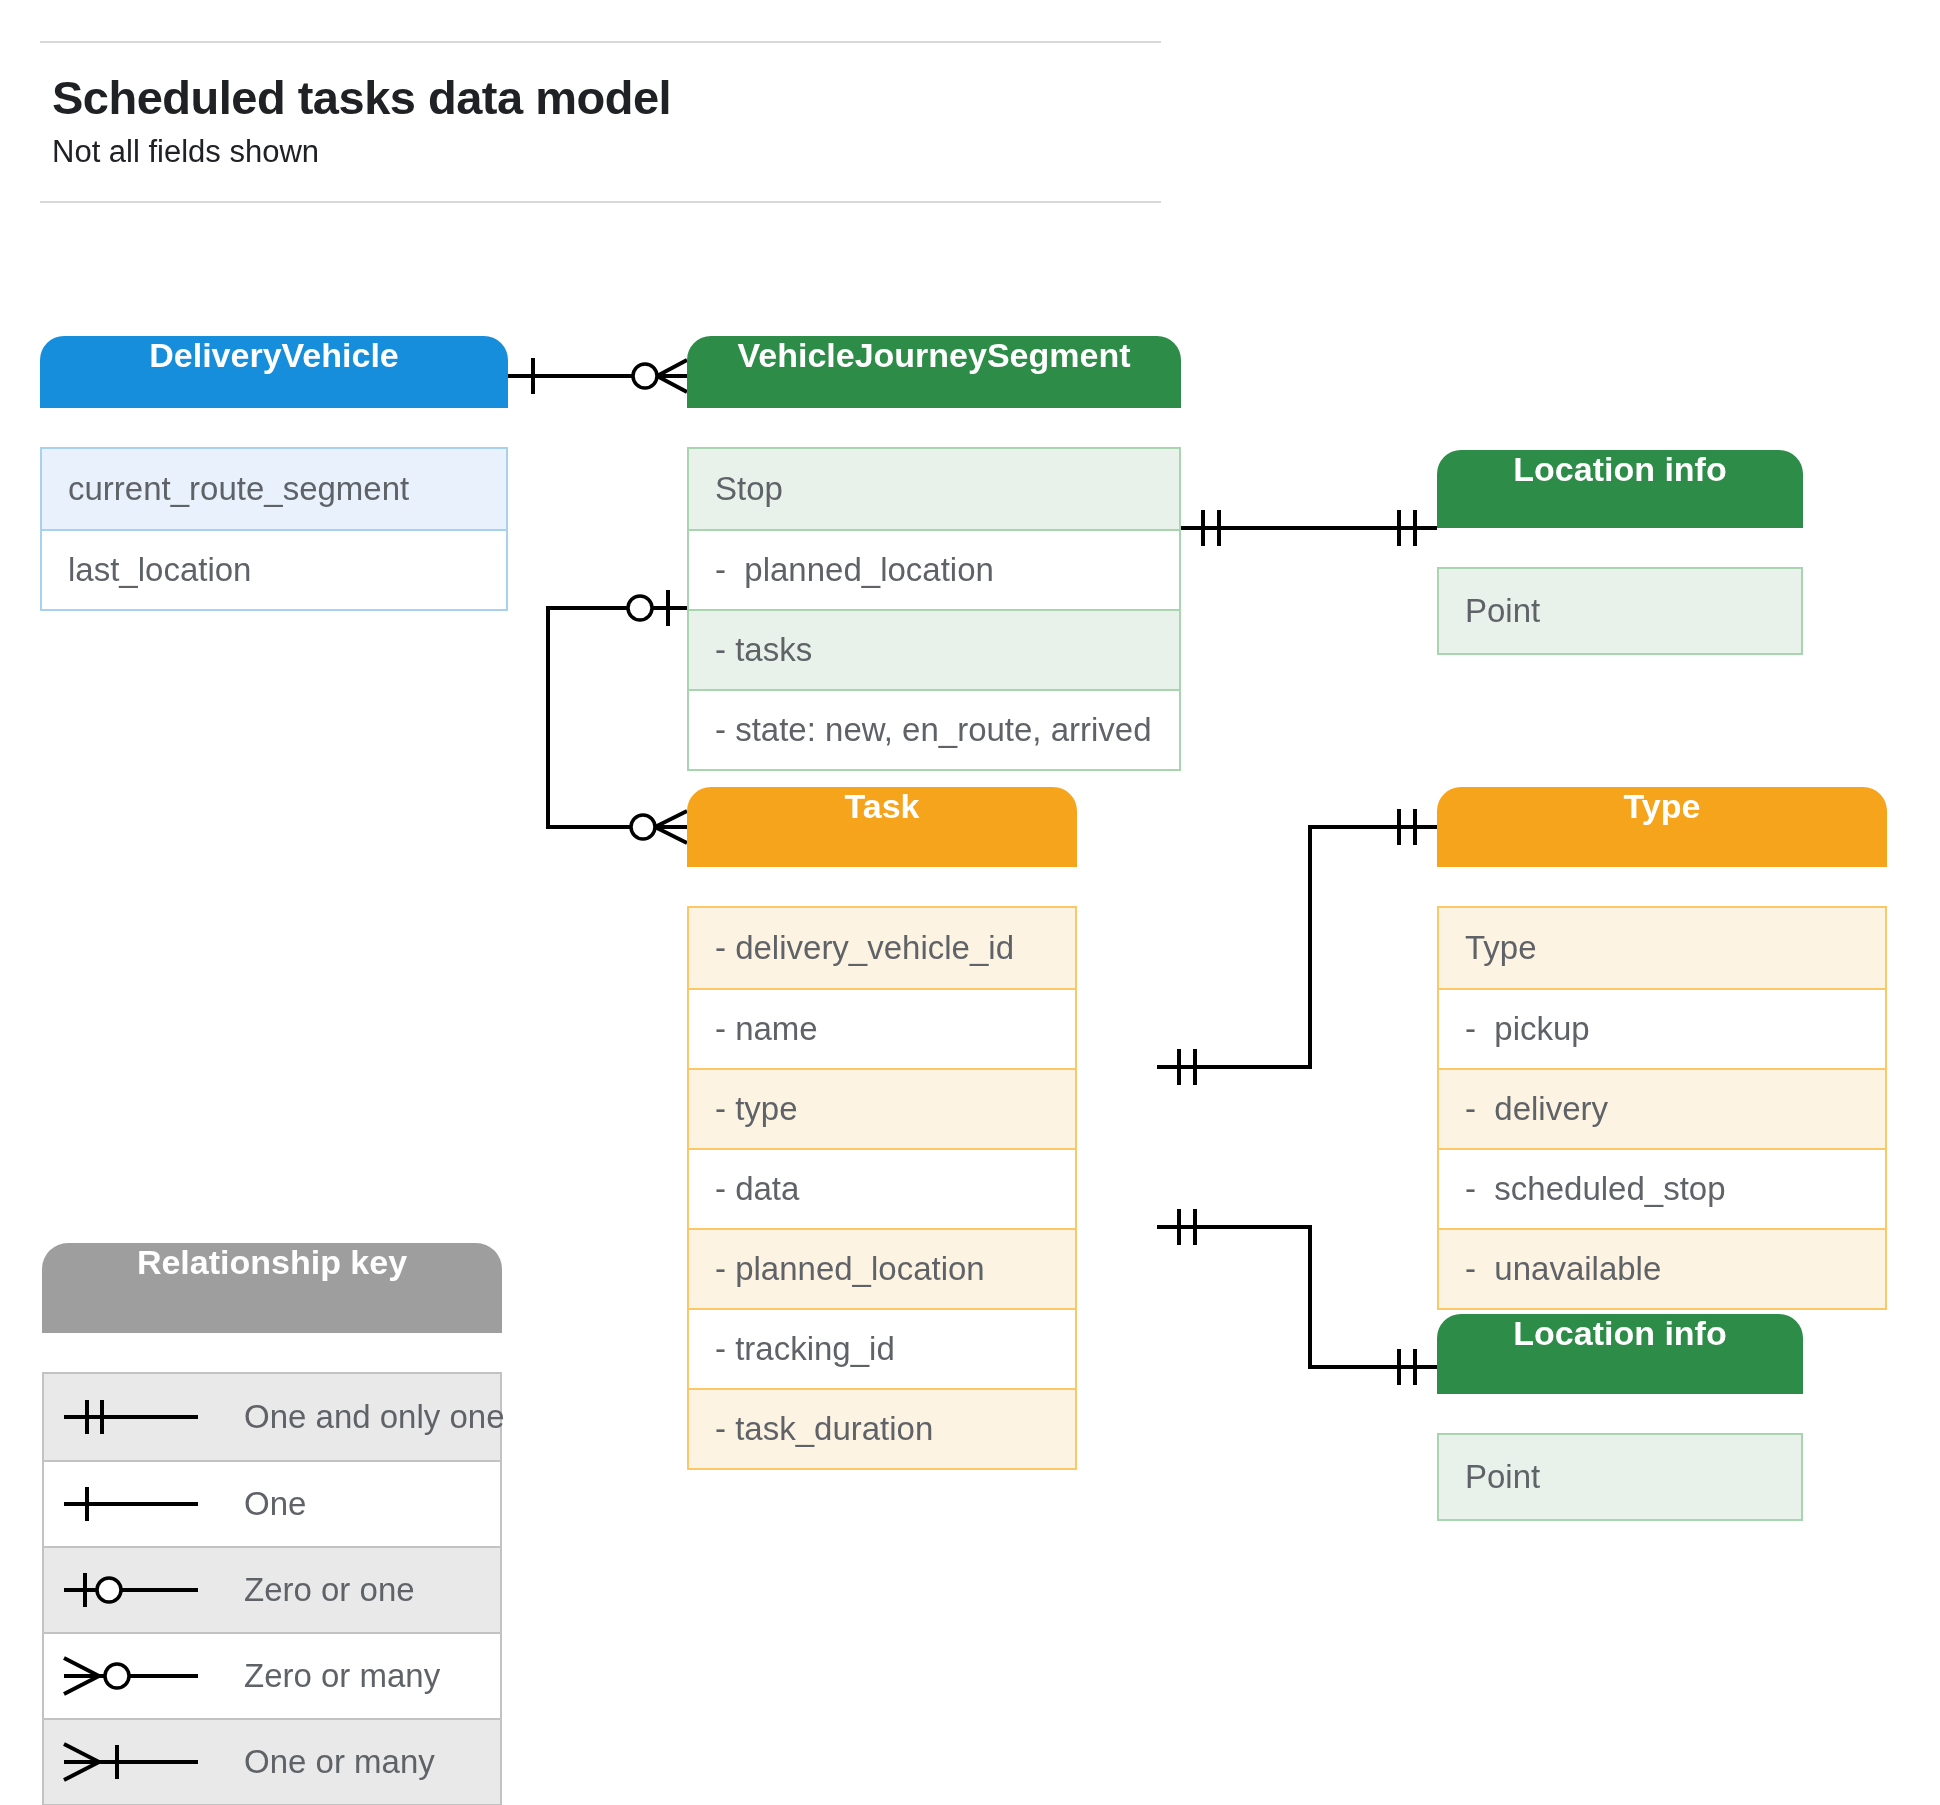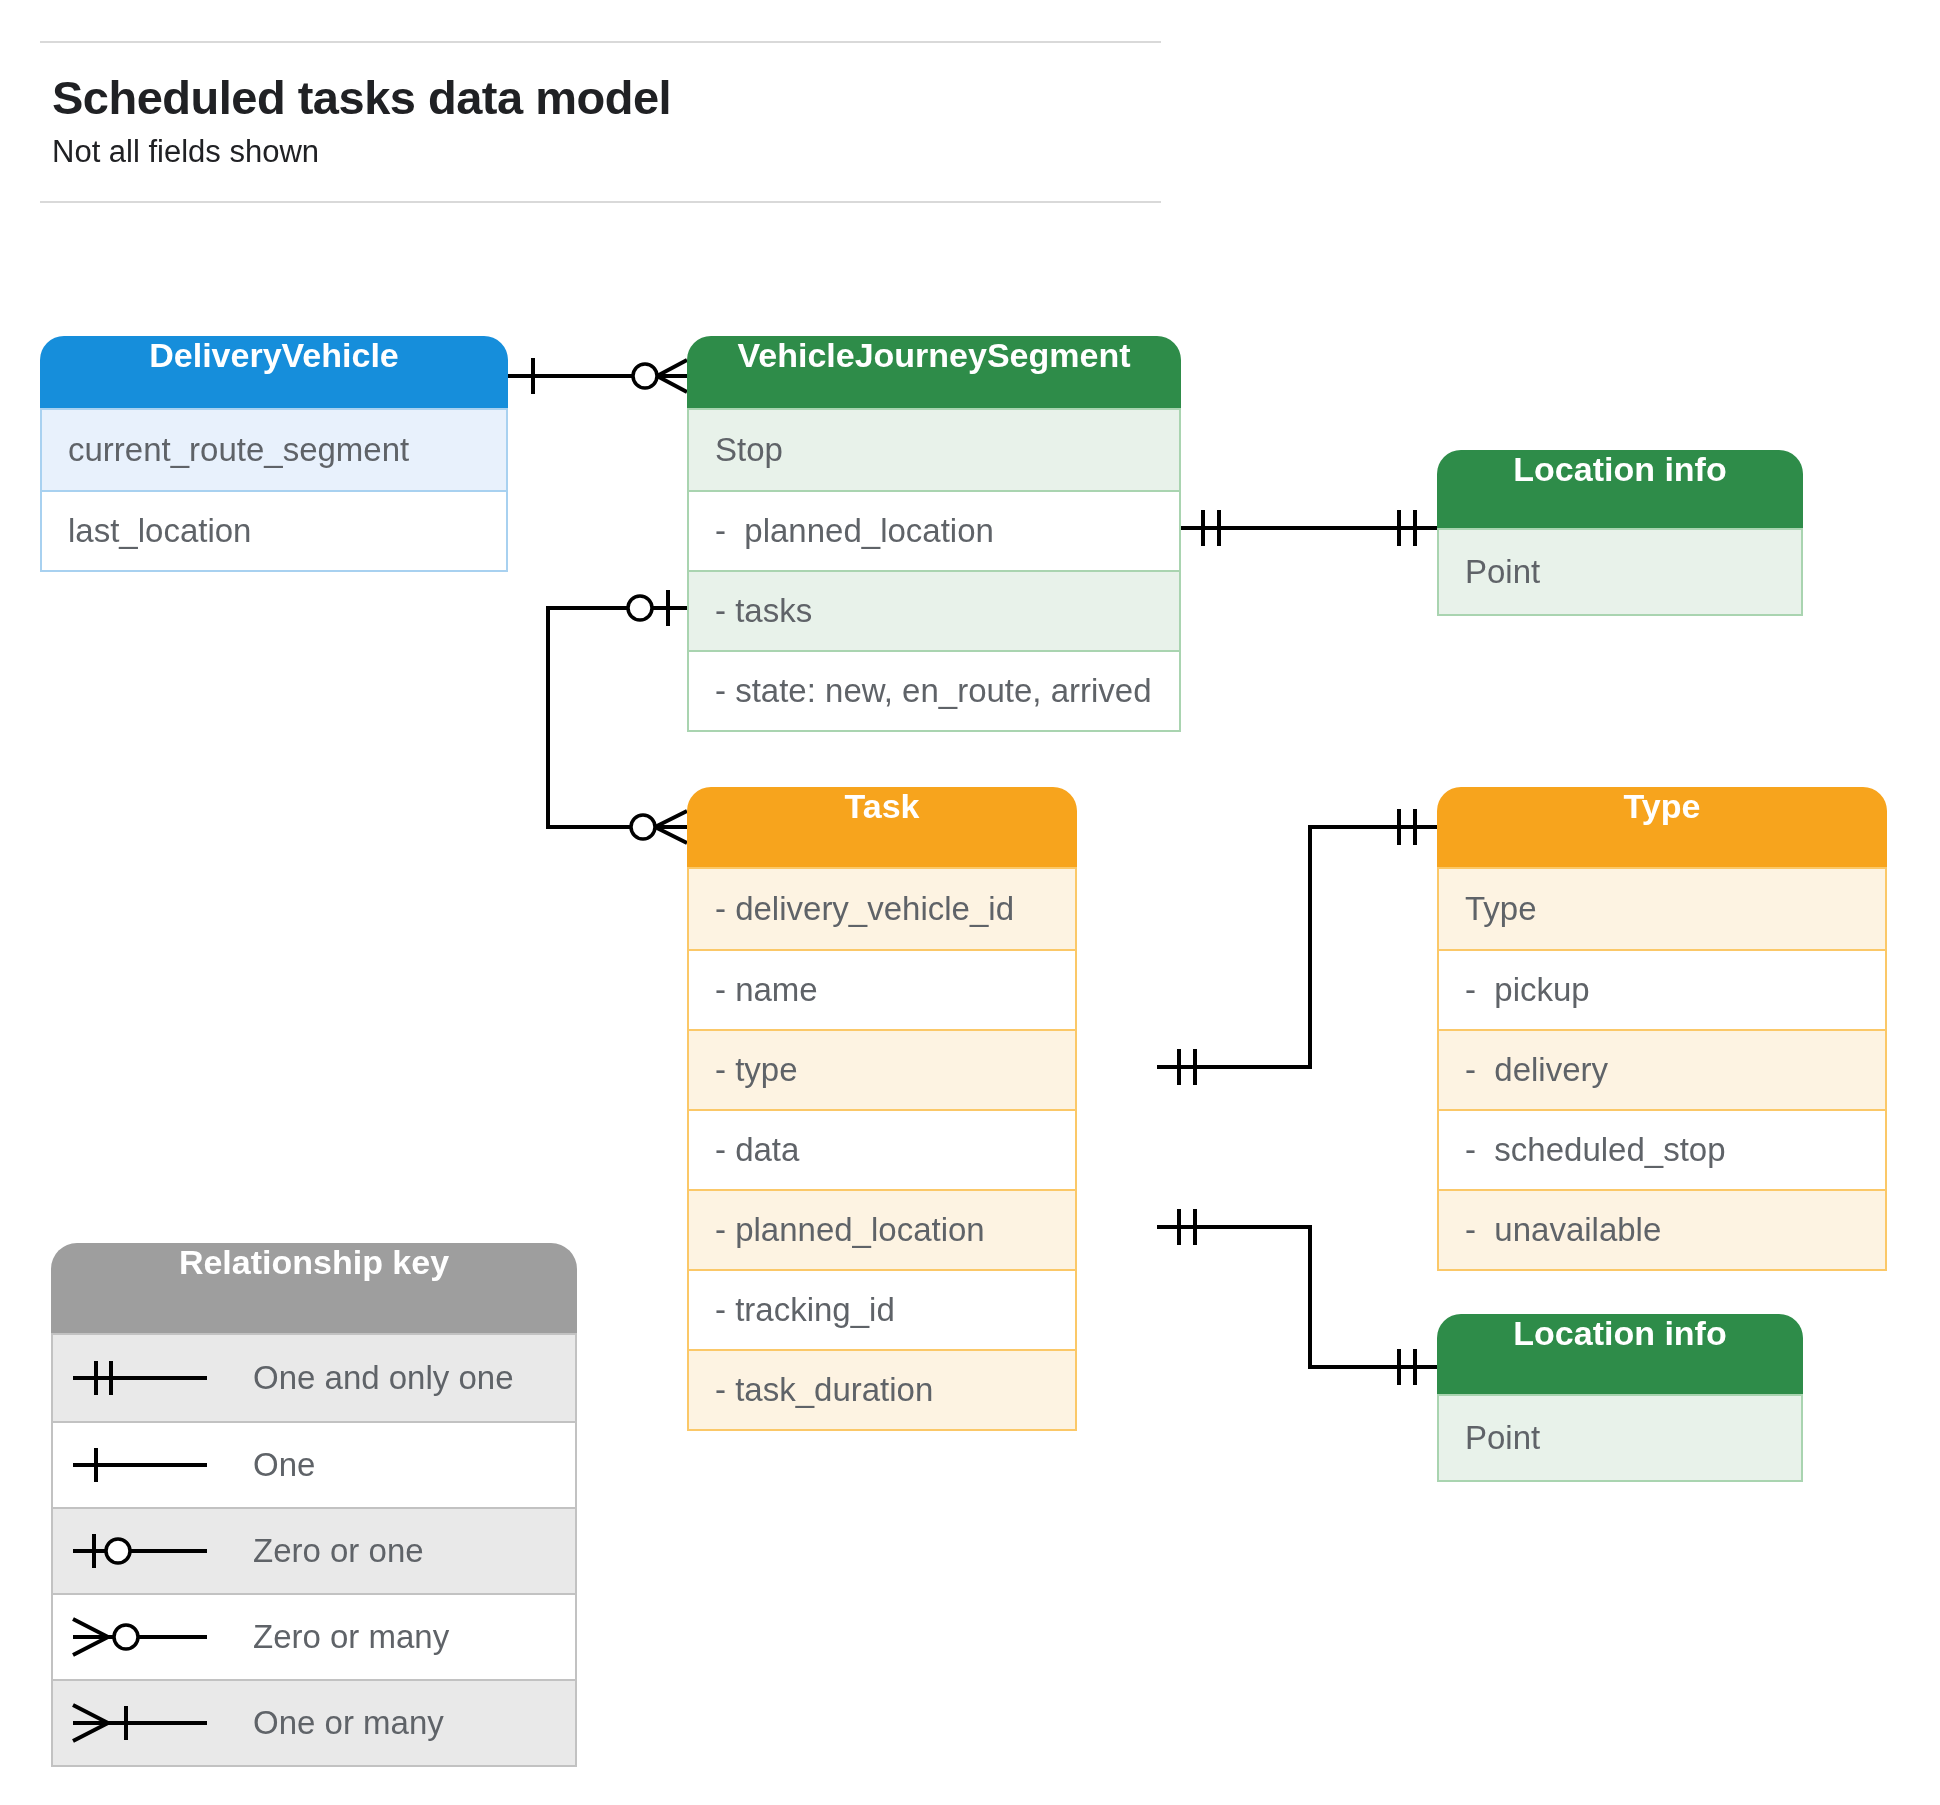--- a/index.html
+++ b/index.html
@@ -8,21 +8,21 @@
 
   .rule{position:absolute;height:2px;background:#d9d9d9;}
 
   #page-title{position:absolute;left:52px;top:70px;font-size:47px;font-weight:700;color:#202124;letter-spacing:-0.5px;}
   #page-subtitle{position:absolute;left:52px;top:134px;font-size:31px;font-weight:400;color:#202124;}
 
   .entity{position:absolute;}
   .entity .hd{height:80px;border-radius:24px 24px 0 0;display:flex;align-items:flex-start;justify-content:center;
     color:#fff;font-size:34px;font-weight:700;background:var(--hd);}
   .entity .hd.short{height:72px;}
-  .entity .body{border:2px solid var(--bd);background:#fff;}
+  .entity .body{border:2px solid var(--bd);background:#fff;margin-top:39px;}
   .entity .row{height:80px;display:flex;align-items:center;padding-left:26px;box-sizing:border-box;
     color:var(--row-text);font-size:33px;white-space:pre;border-top:2px solid var(--bd);background:#fff;}
   .entity .row:first-child{border-top:none;}
   .entity .row.tint{background:var(--tint);}
   .entity .row.tall{height:84px;}
 
   .blue  {--hd:var(--blue-header);  --tint:var(--blue-row);  --bd:var(--blue-border);}
   .green {--hd:var(--green-header); --tint:var(--green-row); --bd:var(--green-border);}
   .orange{--hd:var(--orange-header);--tint:var(--orange-row);--bd:var(--orange-border);}
   .gray  {--hd:var(--gray-header);  --tint:var(--gray-row);  --bd:var(--gray-border);}
@@ -145,21 +145,21 @@
 
   <div class="entity green" style="left:1437px;top:1314px;width:366px;">
     <div class="hd">
       <span>Location info</span>
     </div>
     <div class="body">
       <div class="row tint tall">Point</div>
     </div>
   </div>
 
-  <div class="entity gray" style="left:51px;top:1243px;width:526px;">
+  <div class="entity gray" style="left:42px;top:1243px;width:460px;">
     <div class="hd">
       <span>Relationship key</span>
     </div>
     <div class="body">
       <div class="row tint">
         <svg class="sym" viewBox="0 0 200 86">
           <path d="M20 43 H154"></path>
             <path d="M43 26 V60"></path>
             <path d="M58 26 V60"></path>
         </svg>

